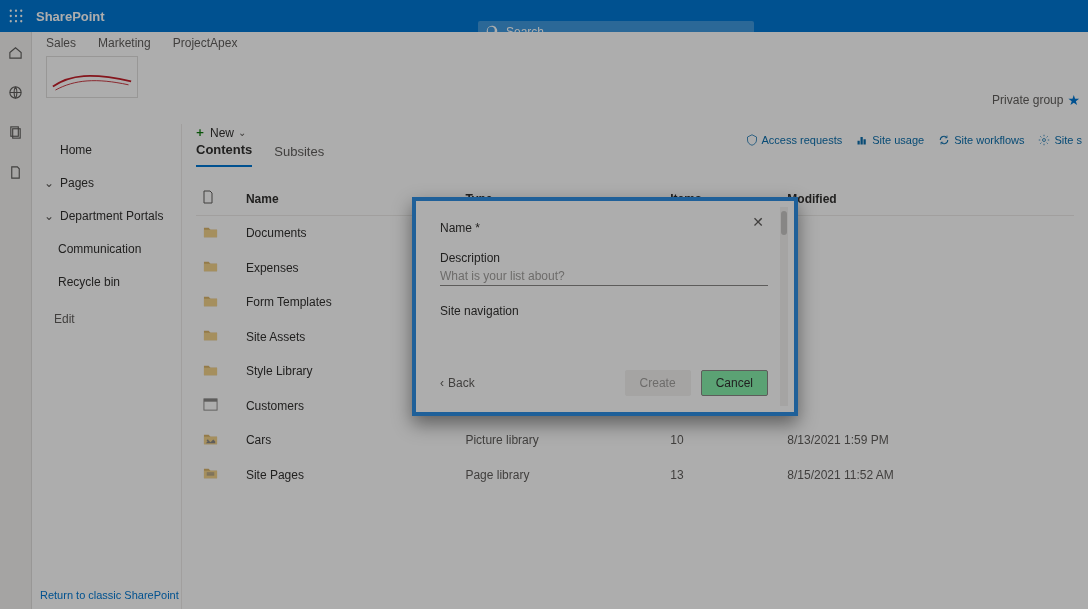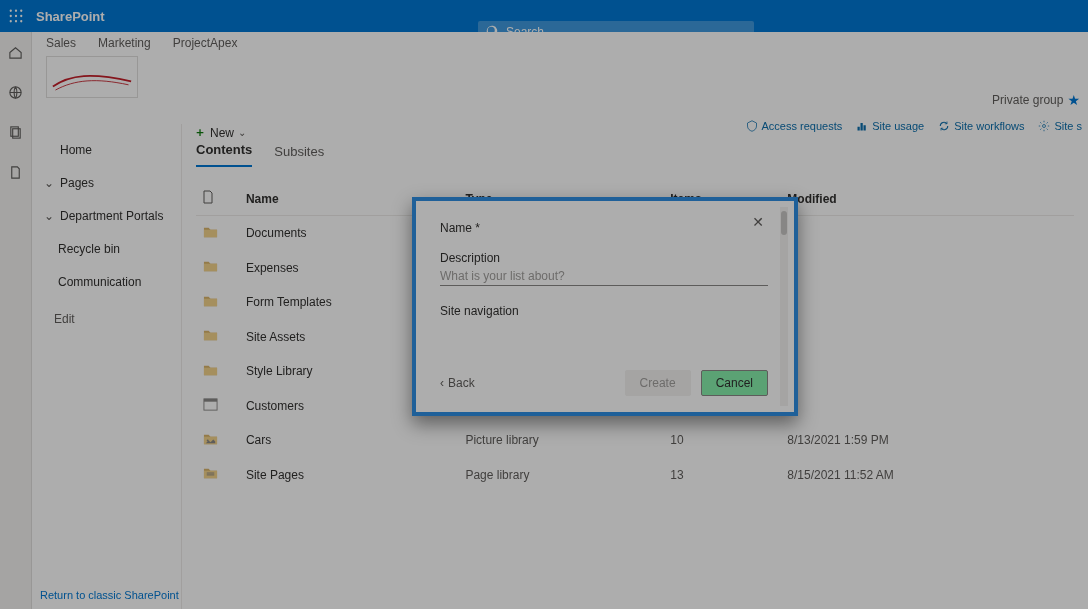--- a/index.html
+++ b/index.html
@@ -22,21 +22,21 @@
   
   .site-header { height: 62px; display:flex; align-items:flex-start; padding:0 14px; position:relative; }
   .site-logo { width:92px; height:42px; border:1px solid #e1dfdd; background:#fff; display:flex; align-items:center; justify-content:center; overflow:hidden; }
   .site-logo svg { width:100%; height:100%; }
   .site-right { position:absolute; right:8px; bottom:10px; font-size:12px; color:#605e5c; display:flex; align-items:center; gap:4px;}
   .site-right .star { color:#0078d4; font-size:14px; }
   
   .cmdrow { position:relative; height:32px; border-bottom:1px solid transparent; }
   .cmd-left { position:absolute; left:162px; top:6px; font-size:12px; color:#323130; display:flex; align-items:center; gap:4px;}
   .cmd-left .plus { color:#107c10; font-weight:bold; }
-  .cmd-right { position:absolute; right:6px; top:2px; font-size:11px; color:#0c6fad; display:flex; gap:14px; }
+  .cmd-right { position:absolute; right:6px; top:16px; font-size:11px; color:#0c6fad; display:flex; gap:14px; }
   .cmd-item { display:flex; align-items:center; gap:4px; cursor:pointer; }
   .cmd-item svg { width:12px; height:12px; fill:#0c6fad; }
   
   .leftnav { position:absolute; top:92px; left:0; width:150px; bottom:0; border-right:1px solid #edebe9; padding: 6px 0 0 8px; font-size:12px; color:#323130; }
   .leftnav .nv { padding:6px 4px; cursor:pointer; display:flex; align-items:center; gap:6px;margin-top:7px;}
   .leftnav .sub { padding-left:18px; }
   .leftnav .edit { color:#605e5c; padding-top:10px; padding-left:14px;}
   .leftnav .chev { width:10px; text-align:center; color:#605e5c;}
   .classic { position:absolute; bottom:8px; left:8px; font-size:11px; color:#0078d4; cursor:pointer;}
   
@@ -192,24 +192,24 @@
       </div>
     <div class="nv">
         <span class="chev">⌄</span>
         <span>Pages</span>
       </div>
     <div class="nv">
         <span class="chev">⌄</span>
         <span>Department Portals</span>
       </div>
     <div class="nv sub">
+        <span>Communication</span>
+      </div>
+    <div class="nv sub">
         <span>Recycle bin</span>
-      </div>
-    <div class="nv sub">
-        <span>Communication</span>
       </div>
     <div class="nv edit">
         <span>Edit</span>
       </div>
     <div class="classic">Return to classic SharePoint</div>
   </div>
 
   <div class="main">
     <div class="tabs">
       <div class="tab active">Contents</div>

